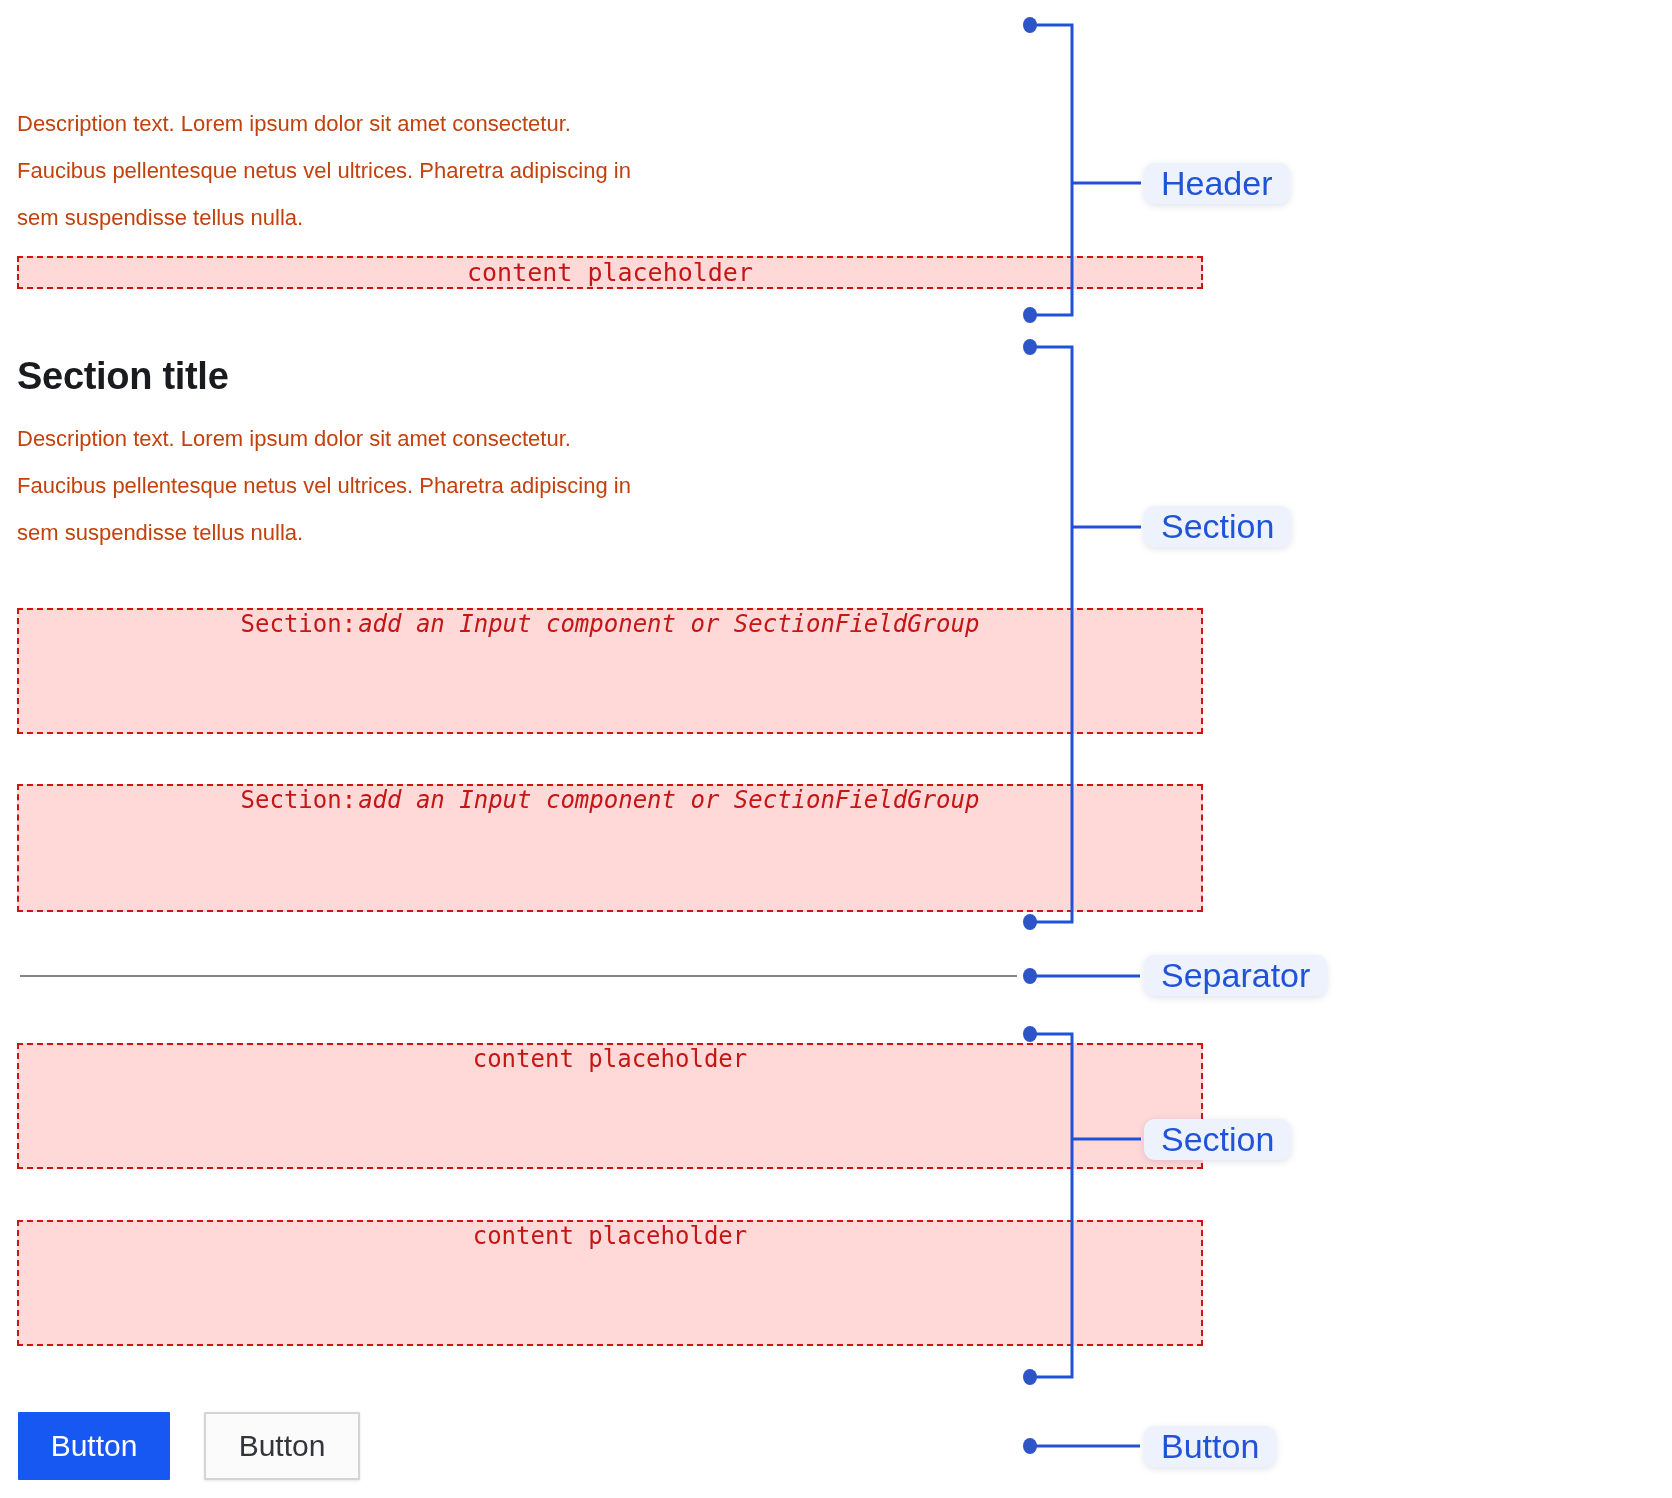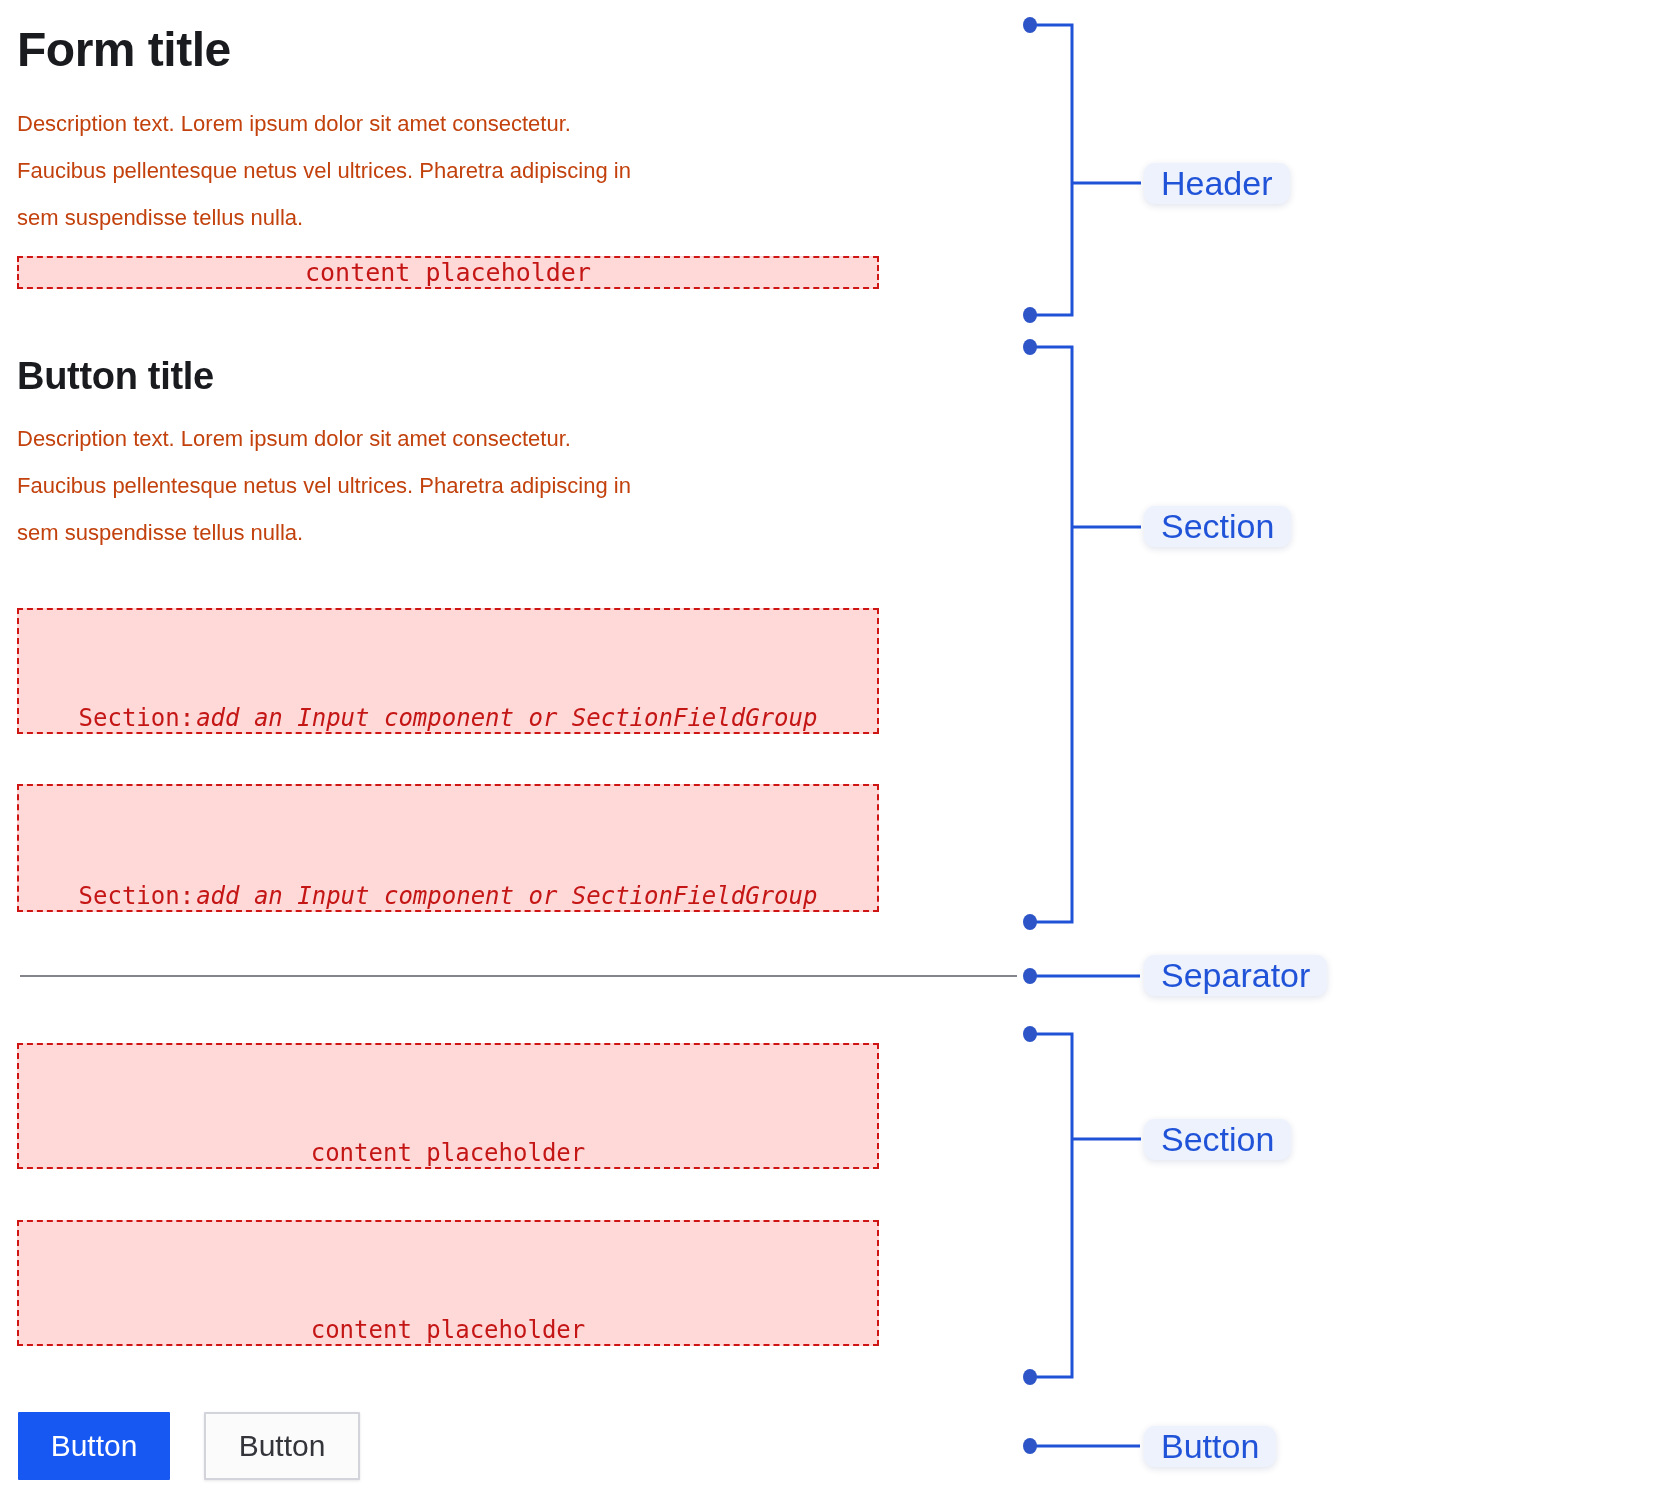--- a/index.html
+++ b/index.html
@@ -24,27 +24,27 @@
     letter-spacing:-0.3px;color:#1a1b1f;
   }
   .description{
     left:17px;top:100px;width:990px;
     font-size:22px;line-height:47px;color:#c2410c;
   }
   .description.second{top:415px;}
 
   
   .slot{
-    left:17px;width:862px;
+    left:17px;width:1186px;
     background:#ffd8d8;
     border:2px dashed #cf1414;
     color:#c51616;
     font-family:"DejaVu Sans Mono", monospace;
     font-size:24px;
-    display:flex;align-items:flex-end;justify-content:center;
+    display:flex;align-items:flex-start;justify-content:center;
     text-align:center;
     box-sizing:border-box;
   }
   .slot .ph-rest{font-style:italic;margin-left:2px;}
   .slot-thin{top:256px;height:33px;font-size:25px;}
   .slot-s1-a{top:608px;height:126px;}
   .slot-s1-b{top:784px;height:128px;}
   .slot-s2-a{top:1043px;height:126px;}
   .slot-s2-b{top:1220px;height:126px;}
 
@@ -92,33 +92,32 @@
   .callout-section2{top:1119px;}
   .callout-footer{top:1426px;}
 
   svg.connectors{left:0;top:0;pointer-events:none;}
 </style>
 </head>
 <body>
 
 <div class="page">
 
-  <div class="abs form-title">Form title</div>
 
   <div class="abs description">
     <div>Description text. Lorem ipsum dolor sit amet consectetur.</div>
     <div>Faucibus pellentesque netus vel ultrices. Pharetra adipiscing in</div>
     <div>sem suspendisse tellus nulla.</div>
   </div>
 
   <div class="abs slot slot-thin">
     <span>content placeholder</span>
   </div>
 
-  <div class="abs section-title">Button title</div>
+  <div class="abs section-title">Section title</div>
 
   <div class="abs description second">
     <div>Description text. Lorem ipsum dolor sit amet consectetur.</div>
     <div>Faucibus pellentesque netus vel ultrices. Pharetra adipiscing in</div>
     <div>sem suspendisse tellus nulla.</div>
   </div>
 
   <div class="abs slot slot-s1-a">
     <span>Section:</span>
     <span class="ph-rest">add an Input component or SectionFieldGroup</span>

